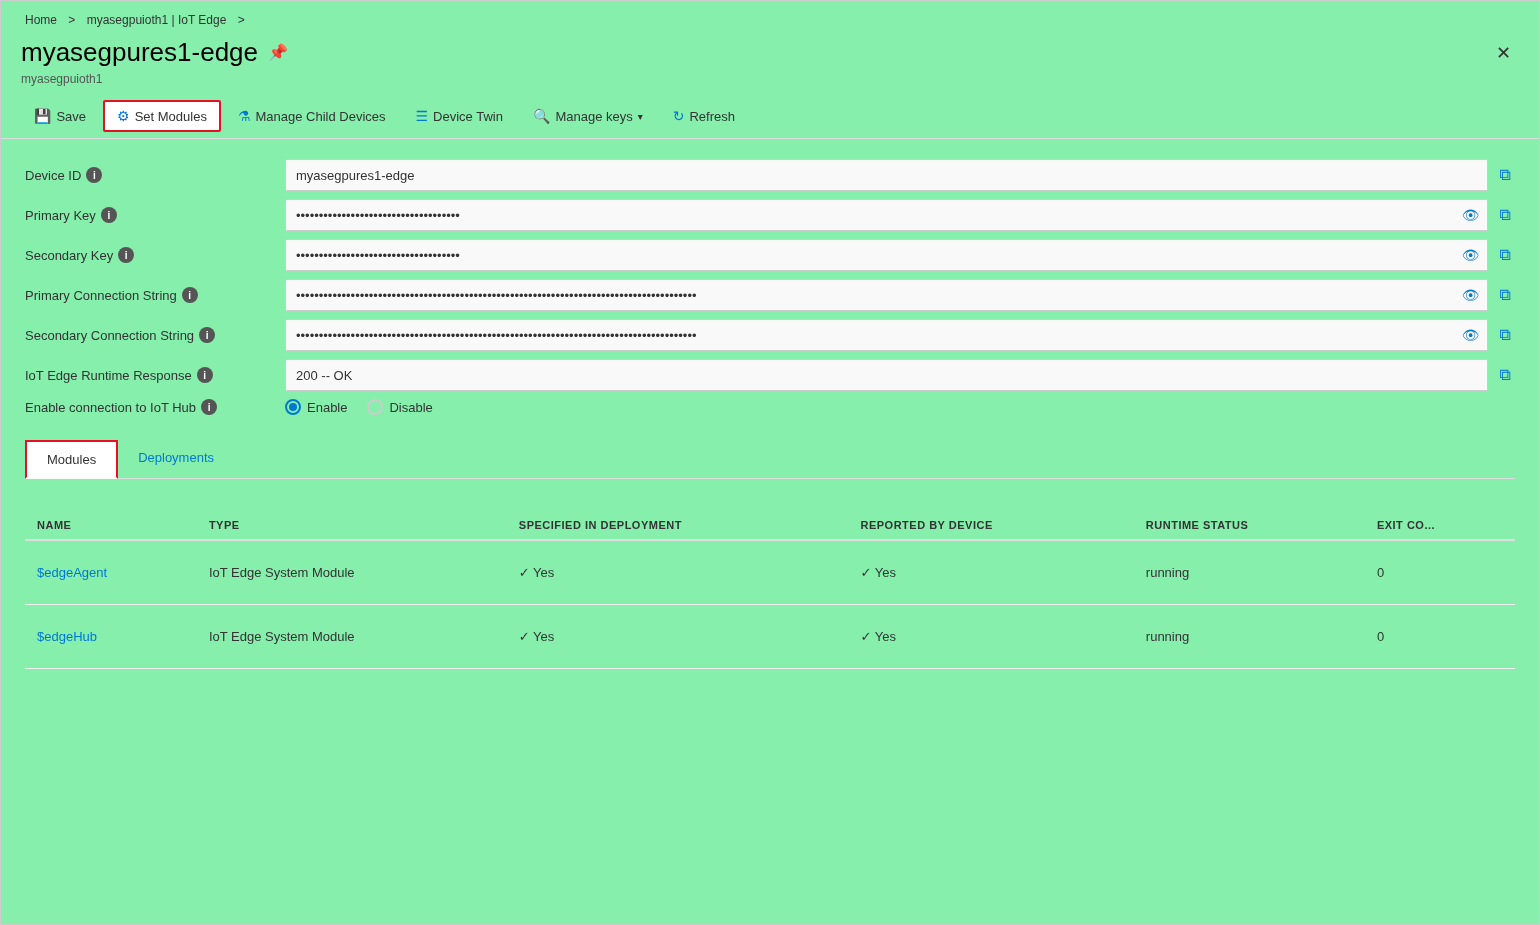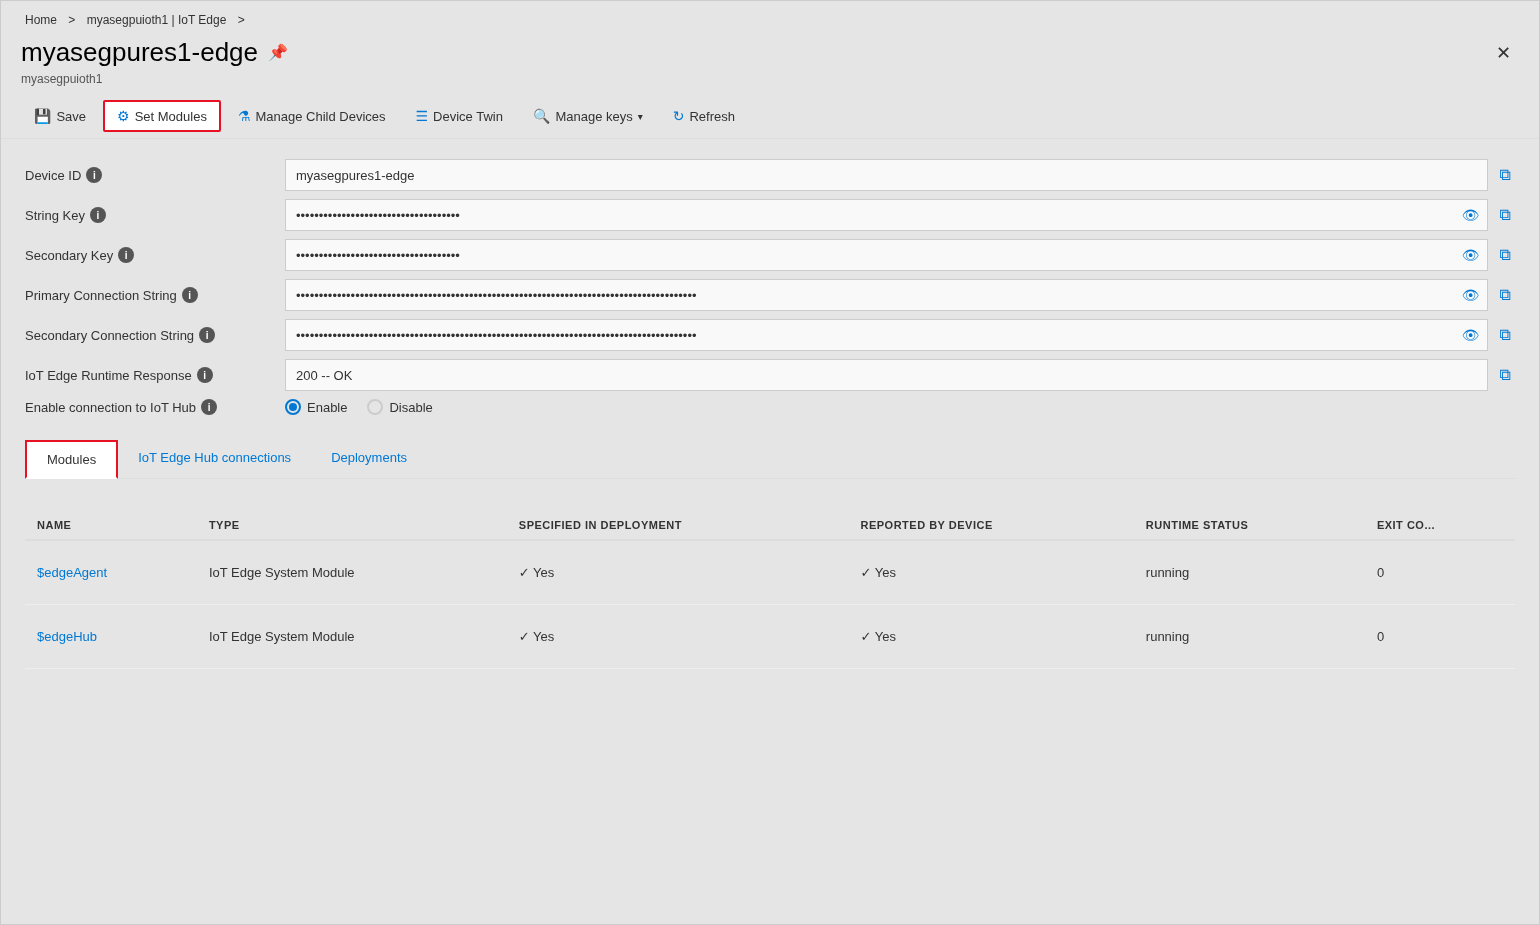--- a/index.html
+++ b/index.html
@@ -1,21 +1,21 @@
 <!DOCTYPE html>
 <html><head>
   <meta charset="utf-8">
   <style>
     * { box-sizing: border-box; margin: 0; padding: 0; }
     body { font-family: 'Segoe UI', Arial, sans-serif; font-size: 13px; color: #333; background: #fff; }
     
     .page-wrapper {
       width: 1540px;
       min-height: 925px;
-      background: #e5e5e5;
+      background: #86efac;
       border: 1px solid #ccc;
       position: relative;
     }
 
     
     .breadcrumb {
       padding: 12px 20px 6px 20px;
       font-size: 12px;
       color: #0078d4;
     }
@@ -310,21 +310,21 @@
         <span class="info-icon" title="Info">i</span>
       </div>
       <div class="field-input-wrapper">
         <input class="field-input plain" type="text" readonly="" value="myasegpures1-edge" style="">
       </div>
       <button class="copy-btn" title="Copy">⧉</button>
     </div>
 
     <div class="field-row">
       <div class="field-label">
-        <span>String Key</span>
+        <span>Primary Key</span>
         <span class="info-icon" title="Info">i</span>
       </div>
       <div class="field-input-wrapper">
         <input class="field-input" type="password" readonly="" value="••••••••••••••••••••••••••••••••••••" style="">
         <span class="eye-icon" title="Show">👁</span>
       </div>
       <button class="copy-btn" title="Copy">⧉</button>
     </div>
 
     <div class="field-row">
@@ -387,21 +387,20 @@
         <label class="radio-option">
           <div class="radio-circle"></div>
           <span>Disable</span>
         </label>
       </div>
     </div>
 
     <div class="tabs-section">
       <div class="tabs">
         <div class="tab active-red">Modules</div>
-        <div class="tab">IoT Edge Hub connections</div>
         <div class="tab">Deployments</div>
       </div>
     </div>
 
     <div class="table-section">
       <table>
         <thead>
           <tr>
             <th>NAME</th>
             <th>TYPE</th>

